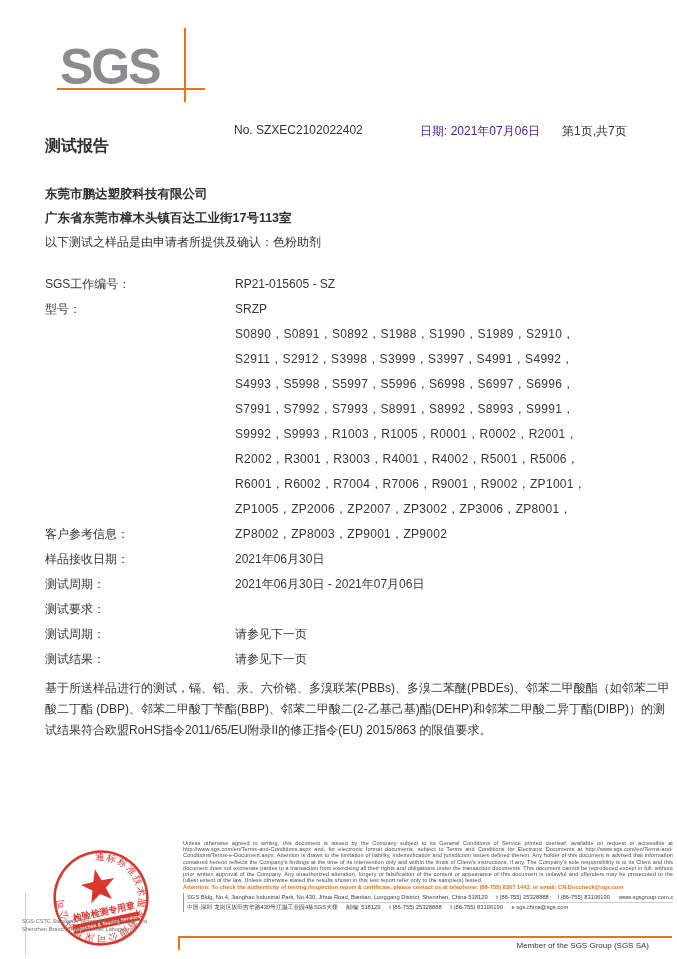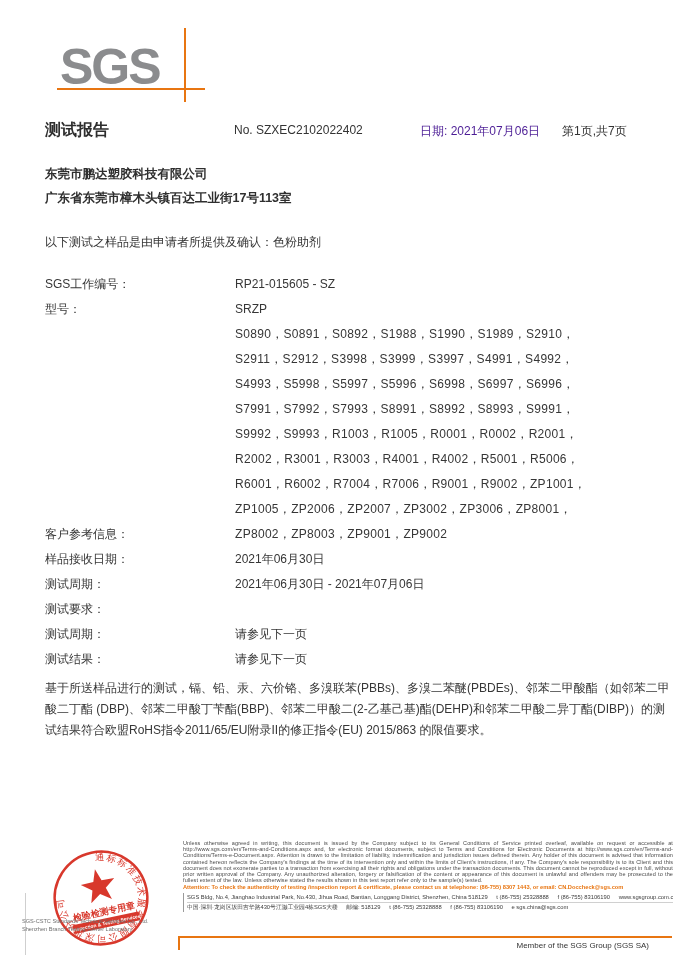--- a/index.html
+++ b/index.html
@@ -16,27 +16,27 @@
   
   .logo-text {
     position:absolute; left:60px; top:26px;
     font-size:50px; font-weight:bold; letter-spacing:-2px;
     color:#8b8c8e; line-height:1;margin-top:16px;
   }
   .logo-hline { position:absolute; left:57px; top:88px; width:148px; height:2px; background:#e87511; }
   .logo-vline { position:absolute; left:184px; top:28px; width:2px; height:74px; background:#e87511; }
 
   .header-row { position:absolute; left:0; top:120px; width:677px; height:22px; }
-  .report-title { position:absolute; left:45px; top:0; font-size:16px; font-weight:bold; color:#2e2e2e; }
+  .report-title { position:absolute; left:45px; top:16px; font-size:16px; font-weight:bold; color:#2e2e2e; }
   .report-no    { position:absolute; left:234px; top:3px; font-size:12px; color:#333; }
   .report-date  { position:absolute; left:420px; top:3px; font-size:12px; color:#4c1d95; }
   .report-page  { position:absolute; left:562px; top:3px; font-size:12px; color:#333; }
 
   .company-block { position:absolute; left:45px; top:162px; width:560px; }
-  .company-name { font-size:12.5px; font-weight:bold; color:#2f2f2f; line-height:24px; }
+  .company-name { font-size:12.5px; font-weight:bold; color:#2f2f2f; line-height:24px;margin-top:20px; }
   .company-addr { font-size:12.5px; font-weight:bold; color:#2f2f2f; line-height:24px; }
 
   .intro-line { position:absolute; left:45px; top:234px; font-size:12px; color:#333; }
 
   
   .info-table { position:absolute; left:45px; top:272px; width:628px; font-size:12px; color:#363636; }
   .info-row { display:flex; align-items:flex-end; }
   .info-label { width:190px; flex:0 0 190px; line-height:25px; }
   .info-value { flex:1; line-height:25px; }
   .row-gap { height:6px; }

